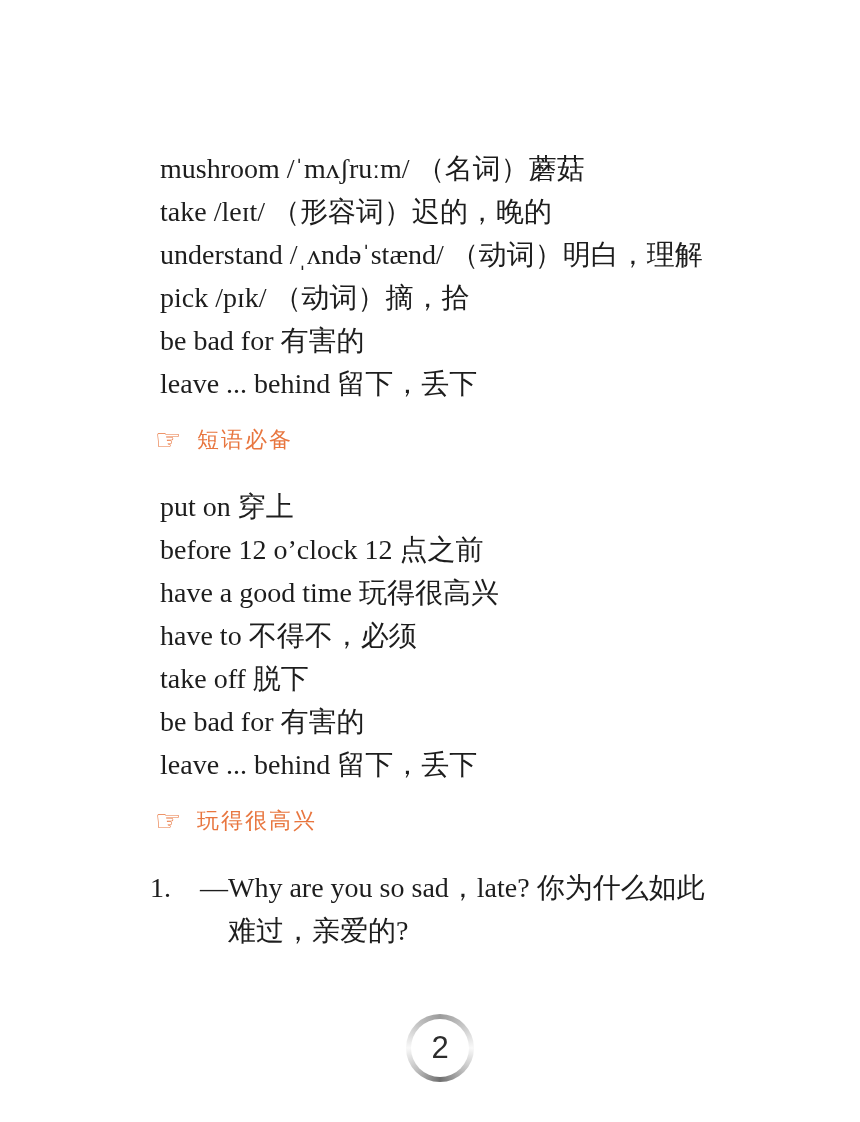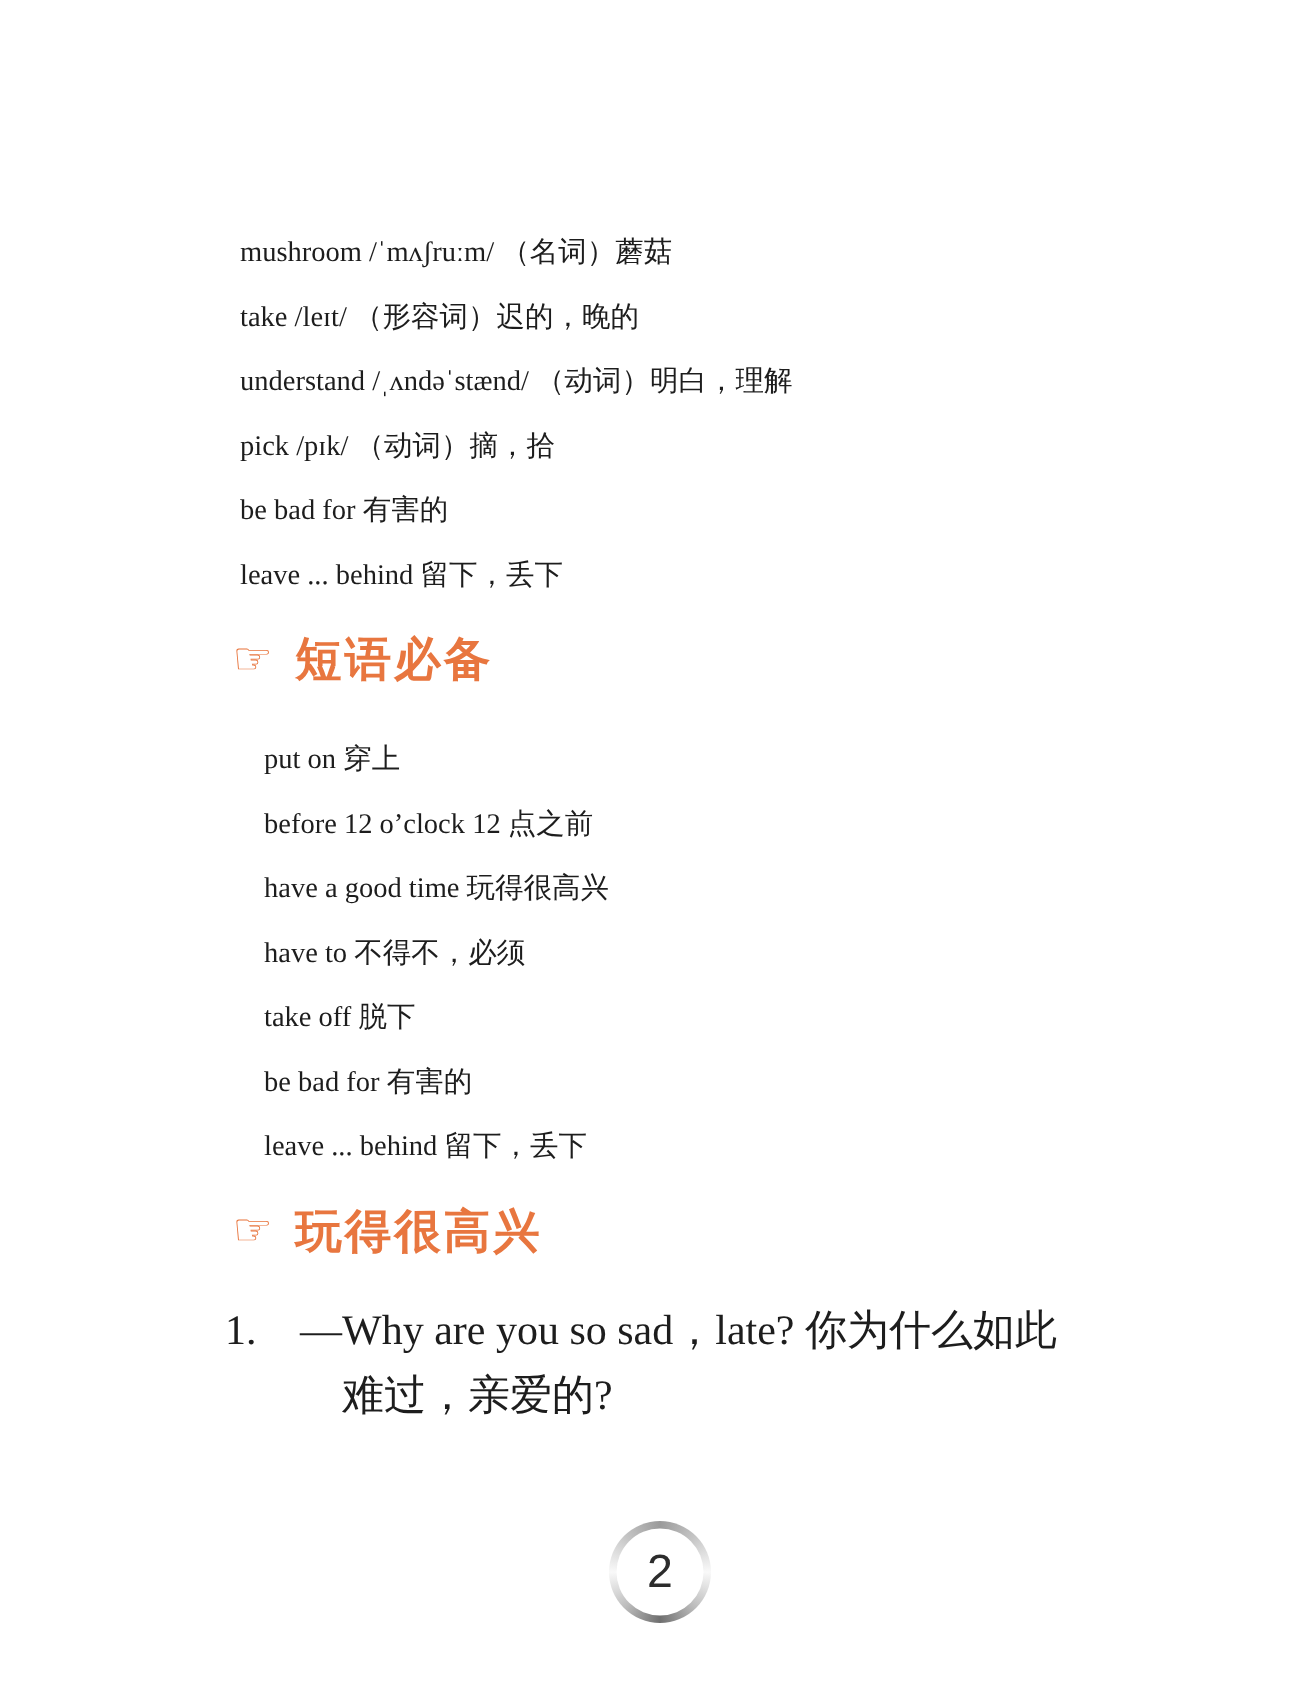--- a/index.html
+++ b/index.html
@@ -16,46 +16,46 @@
     color: #1d1d1d;
     overflow: hidden;
   }
   .content {
     position: absolute;
     left: 160px;
     top: 147px;
     width: 552px;
   }
   .text-line {
-    font-size: 19px;
+    font-size: 28px;
     line-height: 43px;
     white-space: normal;
   }
   .section-header {
     display: flex;
     align-items: center;
     margin-top: 13px;
     margin-bottom: 24px;
     height: 43px;
     color: var(--accent, #e8763f);
   }
   .hand-icon {
     font-family: "DejaVu Sans", sans-serif;
     font-size: 30px;
     line-height: 1;
     margin-right: 15px;
     margin-left: -5px;
   }
   .section-title {
     font-family: "DejaVu Sans", "Liberation Sans", sans-serif;
-    font-weight: bold;
-    font-size: 31px;
+    font-weight: normal;
+    font-size: 22px;
     letter-spacing: 2px;
   }
-  .phrases-list { margin-bottom: 0; margin-left: 16px; }
+  .phrases-list { margin-bottom: 0; }
   .sentences-list { margin-top: 0; }
   .sentence-row {
     position: relative;
     font-size: 28px;
     line-height: 43px;
     padding-left: 68px;
     text-indent: -28px;
   }
   .sentence-num {
     position: absolute;

